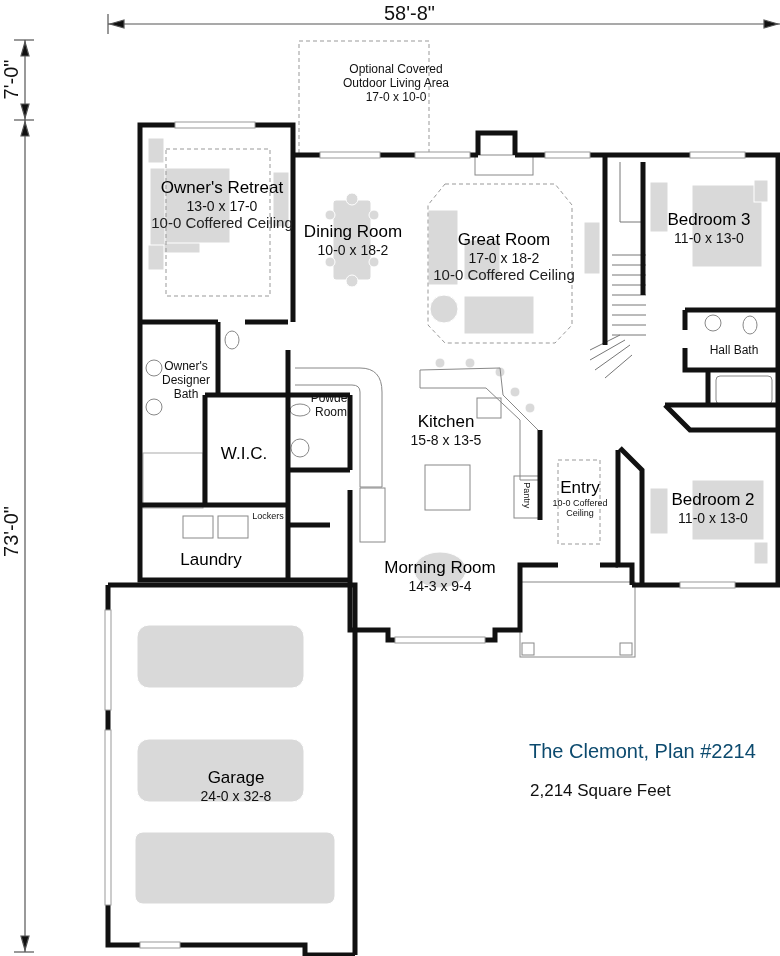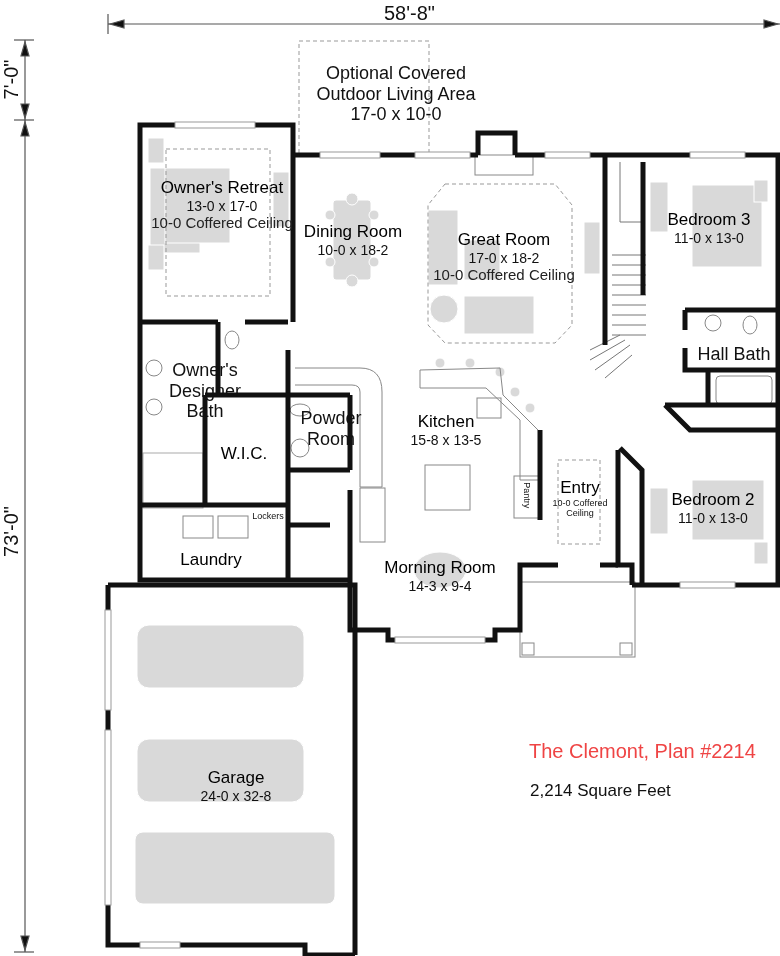--- a/index.html
+++ b/index.html
@@ -3,25 +3,25 @@
 <meta charset="utf-8">
 <style>
   html, body { margin:0; padding:0; background:#ffffff; }
   body { width:780px; height:956px; position:relative; overflow:hidden;
          font-family:"Liberation Sans", sans-serif; color:#111; }
   svg.plan { position:absolute; left:0; top:0; }
   .lbl { position:absolute; text-align:center; transform:translateX(-50%); white-space:nowrap; line-height:1.15; }
   .room-name { font-size:17px; color:#000000; }
   .room-size { font-size:14px; color:#111; }
   .room-note { font-size:15px; color:#222; }
-  .small-name { font-size:18px; color:#111; }
+  .small-name { font-size:12px; color:#111; }
   .tiny { font-size:9px; color:#111; }
   .dim { position:absolute; font-size:20px; color:#111; }
   .dim-v { position:absolute; font-size:20px; color:#111; transform:rotate(-90deg); transform-origin:center; }
-  .title { position:absolute; left:529px; top:740px; font-size:20px; color:#ef4444; }
+  .title { position:absolute; left:529px; top:740px; font-size:20px; color:#0c4a6e; }
   .subtitle { position:absolute; left:530px; top:781px; font-size:17px; color:#111; }
 </style>
 </head>
 <body>
 
 <svg class="plan" width="780" height="956" viewBox="0 0 780 956">
 
   <g stroke="#555" stroke-width="1.2" fill="#111">
     <line x1="108" y1="24" x2="780" y2="24"></line>
     <line x1="108" y1="14" x2="108" y2="34"></line>
@@ -223,29 +223,29 @@
   <div class="room-note">10-0 Coffered Ceiling</div>
 </div>
 
 <div class="lbl" style="left:709px; top:210px;">
   <div class="room-name">Bedroom 3</div>
   <div class="room-size">11-0 x 13-0</div>
 </div>
 
 <div class="lbl small-name" style="left:734px; top:344px;">Hall Bath</div>
 
-<div class="lbl small-name" style="left:186px; top:360px;margin-left:19px;">
+<div class="lbl small-name" style="left:186px; top:360px;">
   <div>Owner's</div>
   <div>Designer</div>
   <div>Bath</div>
 </div>
 
 <div class="lbl room-name" style="left:244px; top:444px;">W.I.C.</div>
 
-<div class="lbl small-name" style="left:331px; top:408px;">
+<div class="lbl small-name" style="left:331px; top:392px;">
   <div>Powder</div>
   <div>Room</div>
 </div>
 
 <div class="lbl" style="left:446px; top:412px;">
   <div class="room-name">Kitchen</div>
   <div class="room-size">15-8 x 13-5</div>
 </div>
 
 <div class="lbl tiny" style="left:527px; top:490px; transform:translateX(-50%) rotate(90deg);">Pantry</div>

